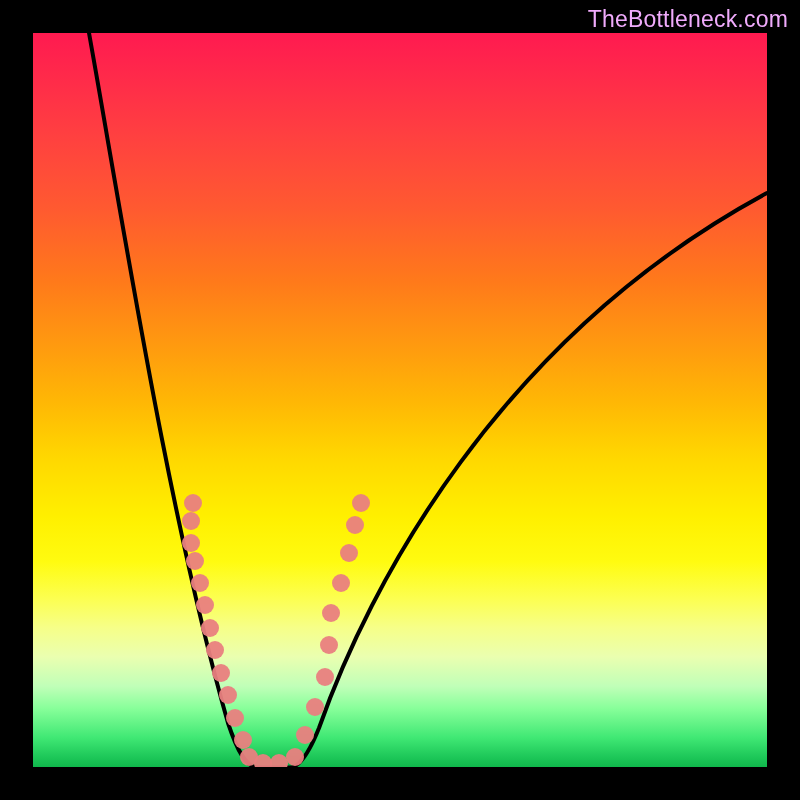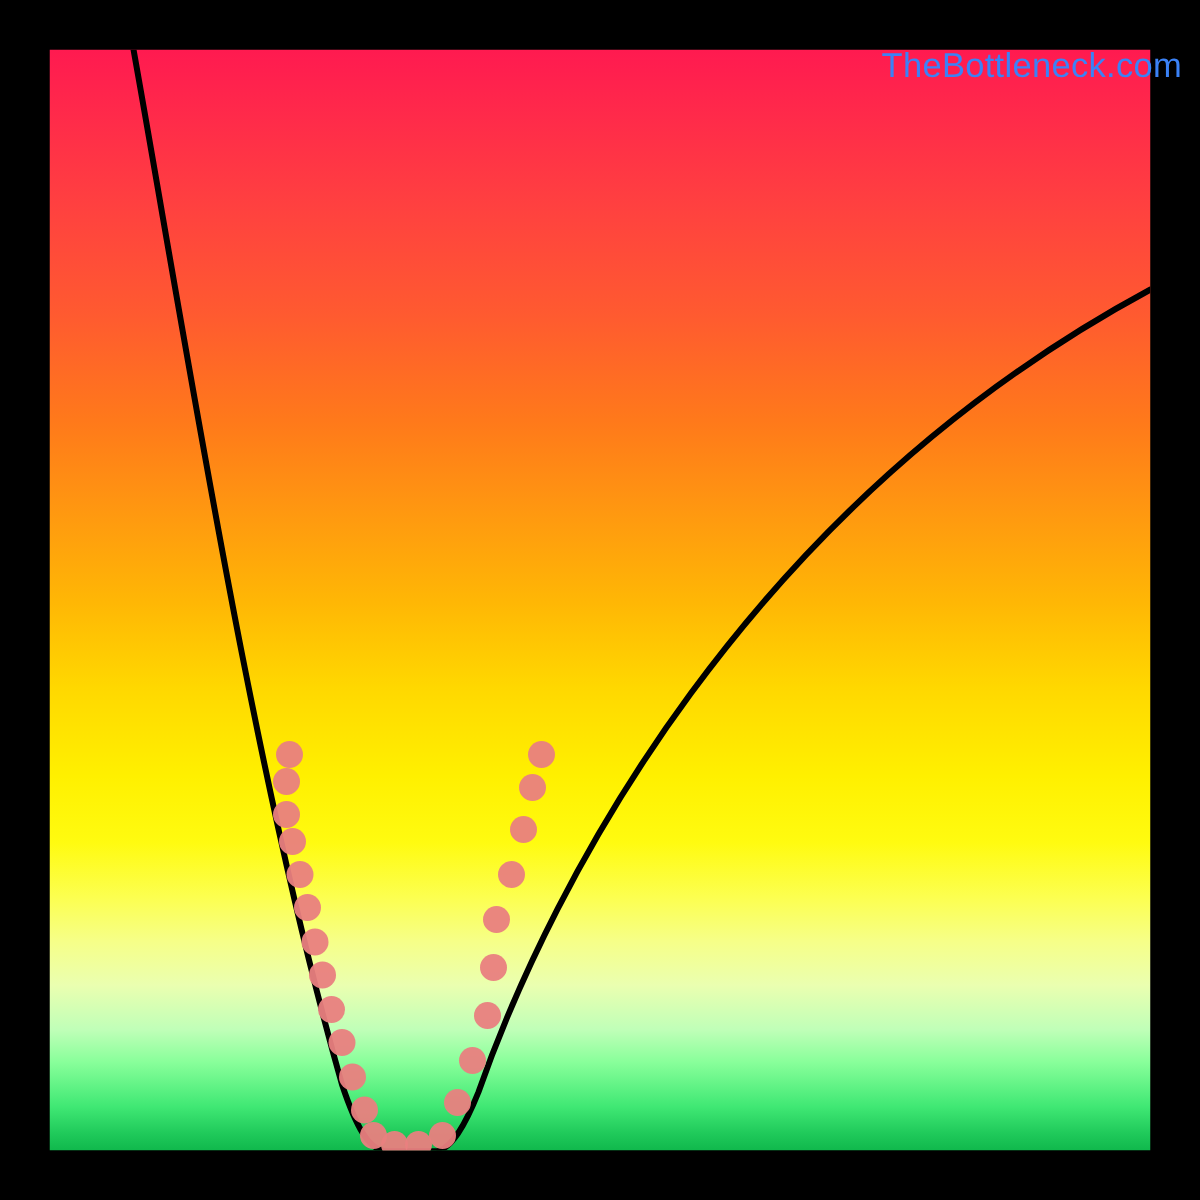--- a/index.html
+++ b/index.html
@@ -63,25 +63,24 @@
     margin-left: -9px;
     margin-top: -9px;
     border-radius: 50%;
     background: #e98080;
     opacity: 0.95;
   }
   .watermark {
     position: absolute;
     top: 6px;
     right: 12px;
-    color: #3b82f6;
+    color: #f0abfc;
     font-size: 23px;
     letter-spacing: 0.2px;
     font-weight: 400;
-    margin-top: 24px;
   }
 </style>
 </head>
 <body>
 
 <div class="frame">
   <div class="plot-area">
     <div class="gradient"></div>
     <svg class="curves" viewBox="0 0 734 734" preserveAspectRatio="none">
       <path stroke="#000" stroke-width="4" fill="none" stroke-linecap="round" d="M 56 0 C 90 190, 135 480, 195 690 C 205 720, 213 732, 222 734"></path>

